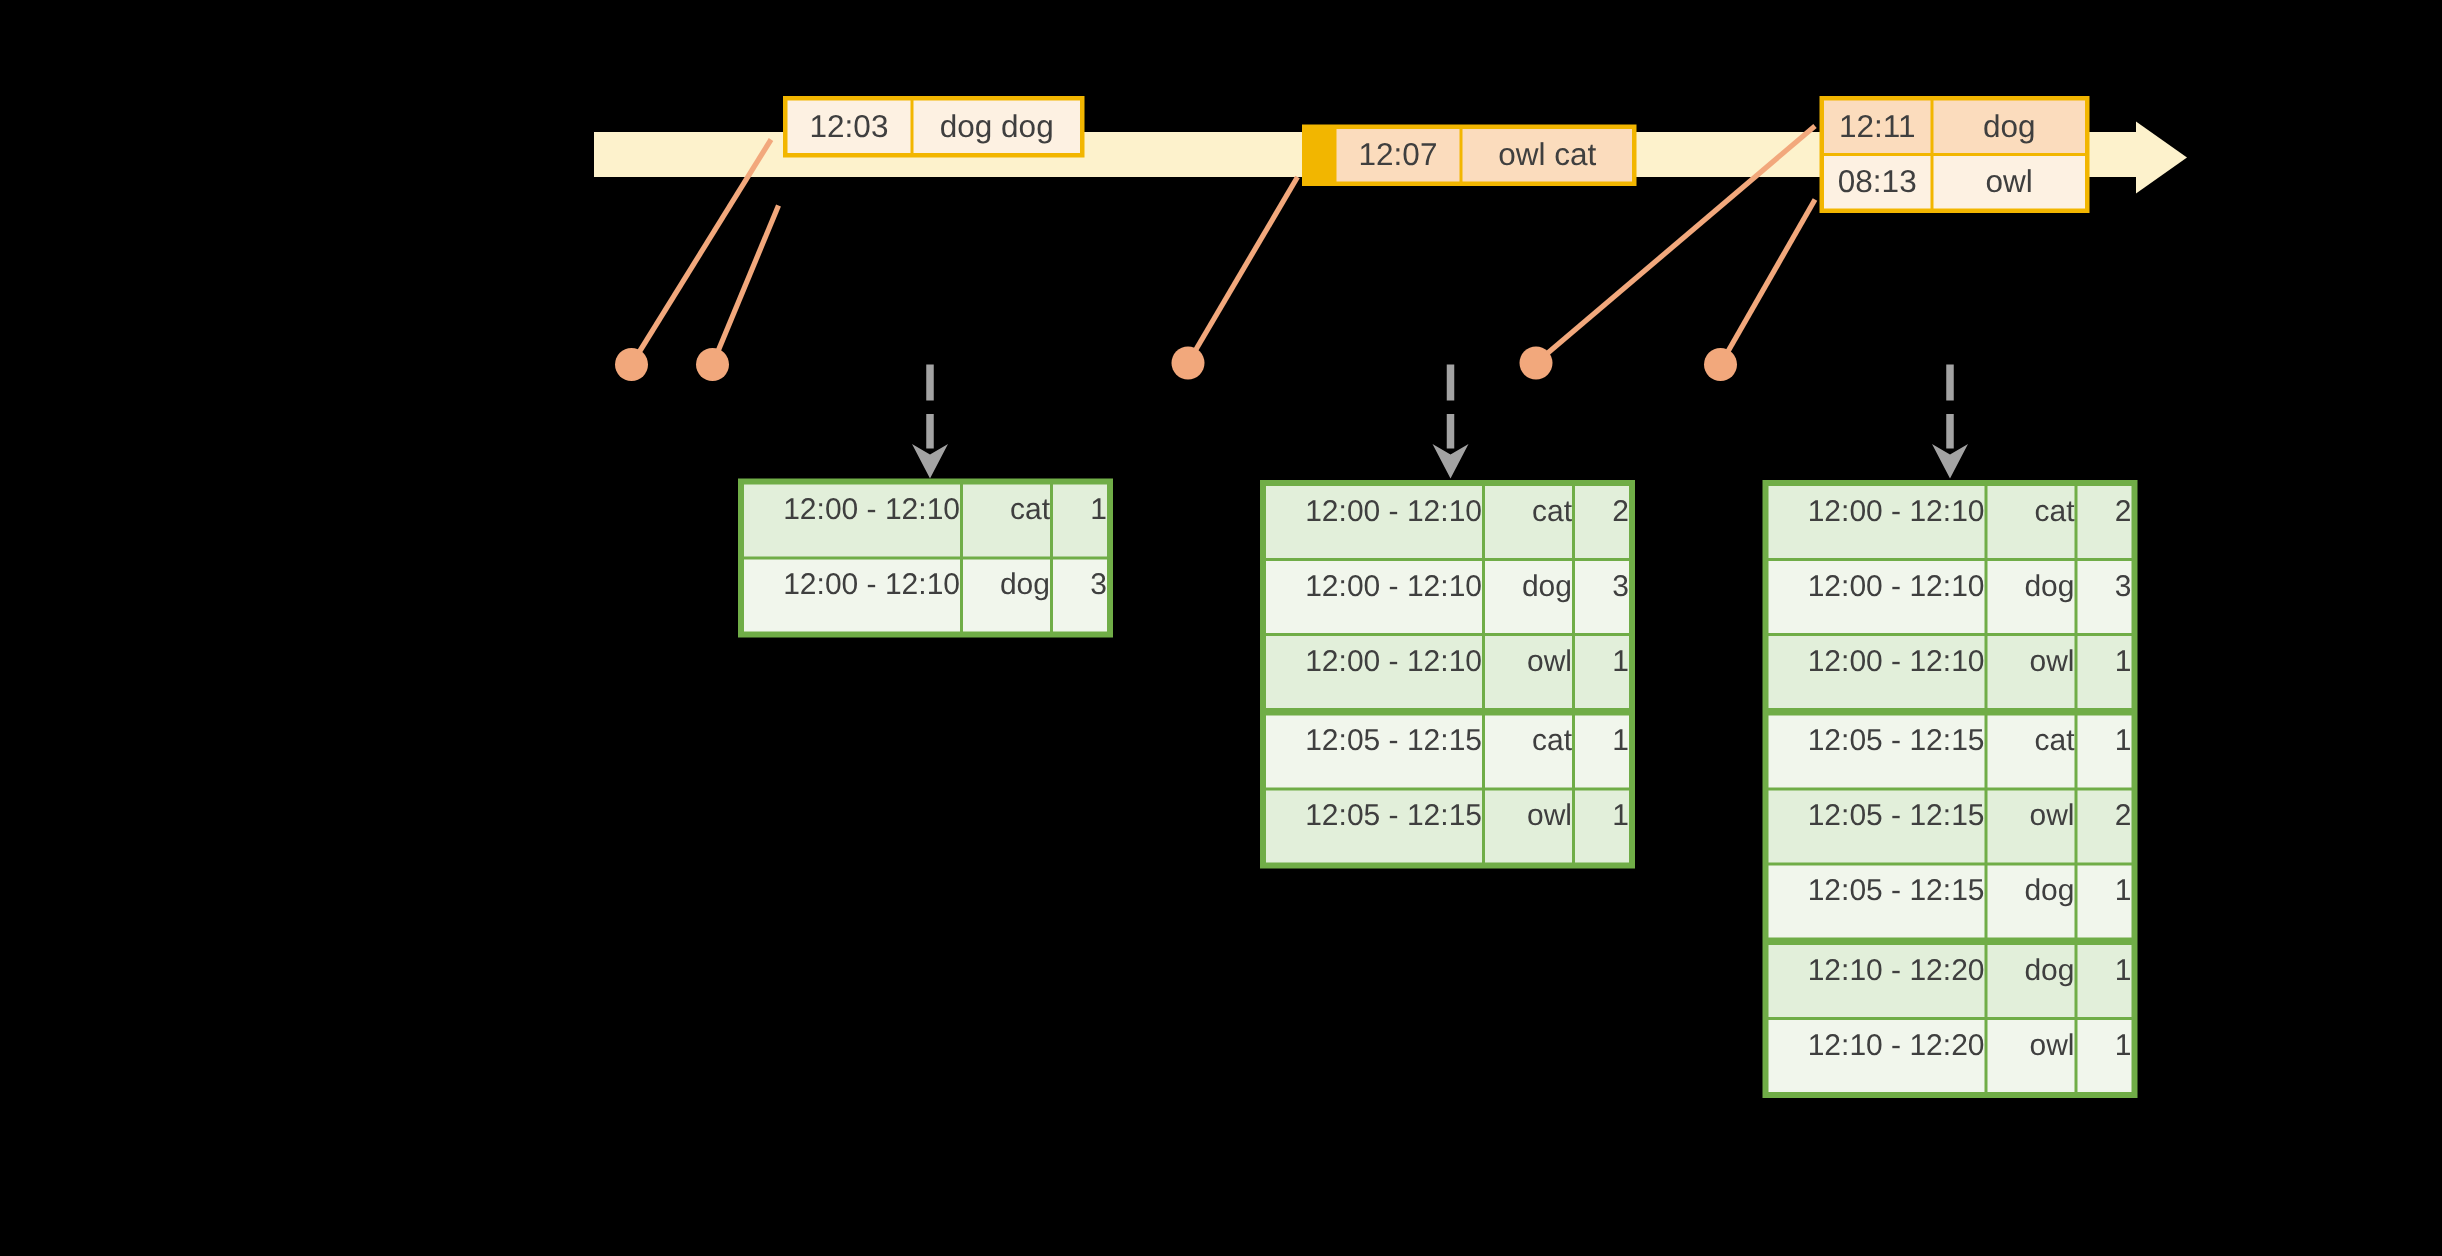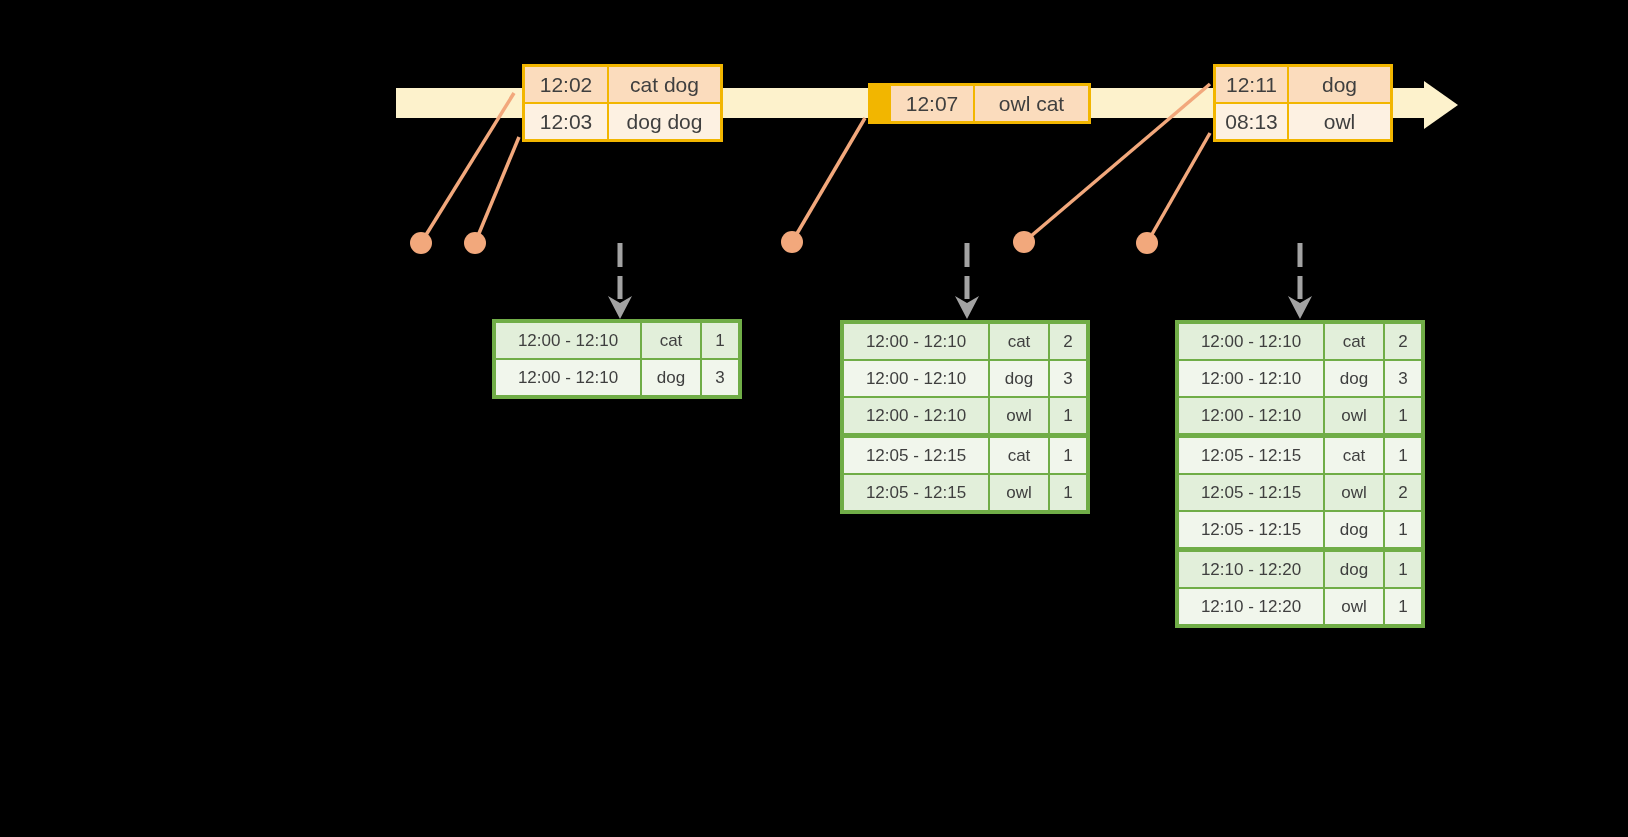--- a/index.html
+++ b/index.html
@@ -22,21 +22,21 @@
   .rowA .ecell{background:#fbdcbd;}
   .rowB .ecell{background:#fdf1e2;}
   #et1{left:522px;top:64px;}
   #et2{left:868px;top:83px;padding-left:23px;}
   #et3{left:1213px;top:64px;}
   
   .gtable{position:absolute;background:#70ad47;padding:4px;display:flex;flex-direction:column;}
   .grow{display:grid;grid-template-columns:144px 58px 36px;column-gap:2px;}
   .grow + .grow{margin-top:2px;}
   .grow.gsep{margin-top:5px;}
-  .gcell{height:35px;line-height:35px;text-align:center;font-size:17px;}
+  .gcell{height:48px;line-height:35px;text-align:right;font-size:20px;}
   .grow.odd .gcell{background:#e2efda;}
   .grow.even .gcell{background:#f1f6ec;}
   #gt1{left:492px;top:319px;}
   #gt2{left:840px;top:320px;}
   #gt3{left:1175px;top:320px;}
 </style>
 </head>
 <body>
 
 <div class="canvas">
@@ -63,24 +63,20 @@
       <line x1="620" y1="243" x2="620" y2="299" stroke="#a3a3a3" stroke-width="5" stroke-dasharray="24 9"></line>
       <path d="M608,296 L620,303 L632,296 L620,319 Z" fill="#a3a3a3"></path>
       <line x1="967" y1="243" x2="967" y2="299" stroke="#a3a3a3" stroke-width="5" stroke-dasharray="24 9"></line>
       <path d="M955,296 L967,303 L979,296 L967,319 Z" fill="#a3a3a3"></path>
       <line x1="1300" y1="243" x2="1300" y2="299" stroke="#a3a3a3" stroke-width="5" stroke-dasharray="24 9"></line>
       <path d="M1288,296 L1300,303 L1312,296 L1300,319 Z" fill="#a3a3a3"></path>
     </g>
   </svg>
 
   <div id="et1" class="etable et1">
-      <div class="erow rowA">
-        <div class="ecell">12:02</div>
-        <div class="ecell">cat dog</div>
-      </div>
       <div class="erow rowB">
         <div class="ecell">12:03</div>
         <div class="ecell">dog dog</div>
       </div>
     </div>
   <div id="et2" class="etable et2">
       <div class="erow rowA">
         <div class="ecell">12:07</div>
         <div class="ecell">owl cat</div>
       </div>

